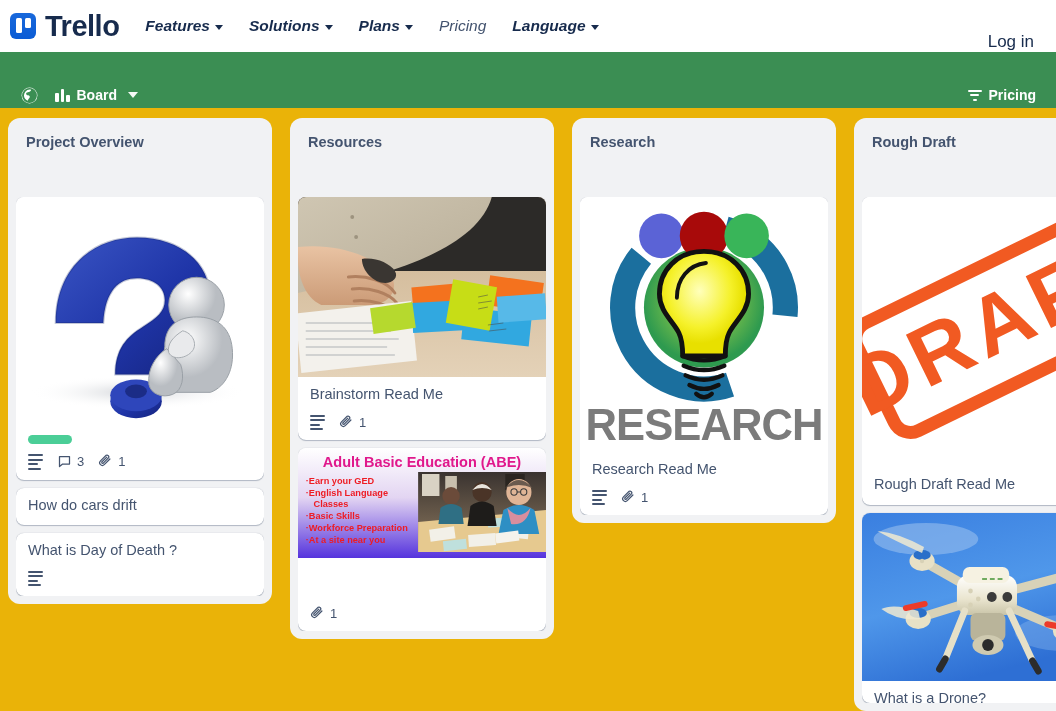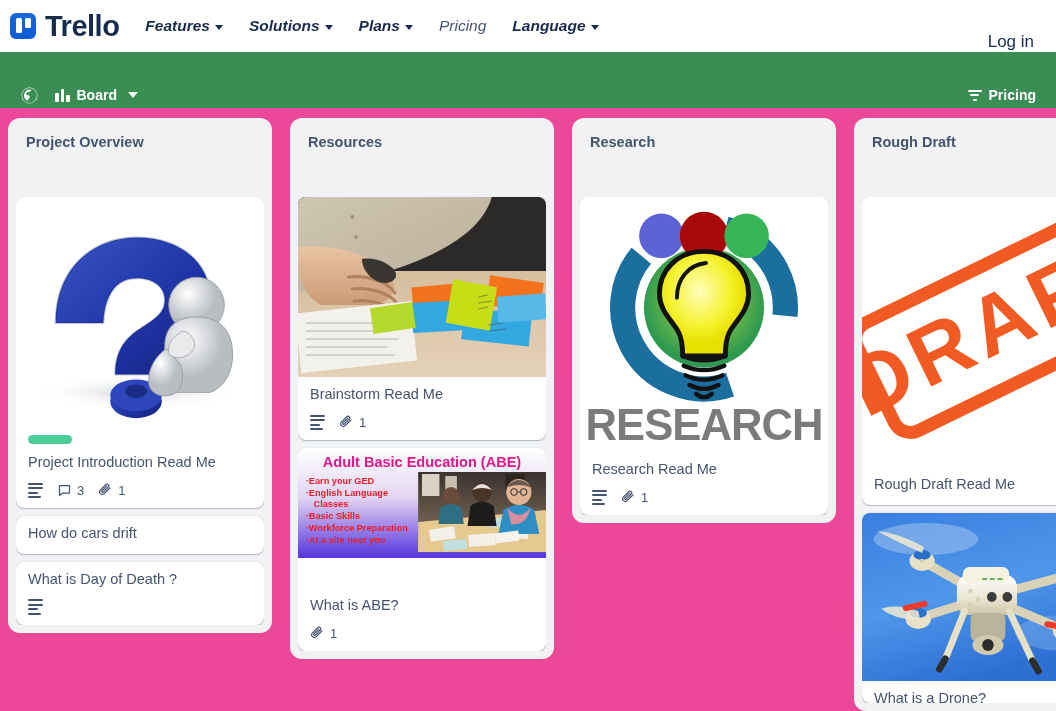--- a/index.html
+++ b/index.html
@@ -74,21 +74,21 @@
     width: 0; height: 0; border-left: 5px solid transparent;
     border-right: 5px solid transparent; border-top: 6px solid #fff;
     margin-left: 4px; opacity: .95;
   }
   .bb-right { margin-left: auto; display: flex; align-items: center; }
   .filter-ic { display: flex; flex-direction: column; align-items: center; gap: 2.5px; }
   .filter-ic b { display:block; height: 2px; background:#fff; border-radius: 1px; }
 
   
   .board {
-    background: #ec4899;
+    background: #eab308;
     height: calc(711px - 52px - 56px);
     display: flex; align-items: flex-start;
     gap: 18px; padding: 10px 0 0 8px;
     overflow: hidden;
   }
   .list {
     width: 264px; flex: 0 0 264px;
     background: #f1f2f4;
     border-radius: 12px;
     padding: 8px 8px 8px 8px;
@@ -226,21 +226,20 @@
             <g>
               <circle cx="182" cy="108" r="28" fill="url(#gray1)" stroke="#9aa0a6" stroke-width="1"></circle>
               <path d="M150 150 C150 128 164 120 182 120 C202 120 216 130 218 152 C220 172 212 190 196 196 L156 196 C146 186 148 164 150 150 Z" fill="url(#gray1)" stroke="#9aa0a6" stroke-width="1"></path>
               <path d="M152 152 C142 158 132 172 134 188 C136 198 148 202 158 198 C168 194 170 180 166 168 Z" fill="url(#gray1)" stroke="#9aa0a6" stroke-width="1"></path>
               <path d="M168 134 C158 140 152 148 154 156 C158 164 172 162 178 154 C183 147 178 136 168 134 Z" fill="#e9eaec" stroke="#a7acb1" stroke-width="1"></path>
             </g>
           </svg>
         </div>
         <div class="card-body">
           <div class="label-pill"></div>
-          <div class="card-title">Project Introduction Read Me</div>
           <div class="badges">
             <span class="badge">
               <span class="desc-ic">
                 <b style="width:15px"></b>
                   <b style="width:15px"></b>
                   <b style="width:10px"></b>
                   <b style="width:13px"></b>
               </span>
             </span>
             <span class="badge">
@@ -400,21 +399,20 @@
               <circle cx="223" cy="44" r="3.2" fill="none" stroke="#3a3a3a" stroke-width="1.1"></circle>
               <circle cx="233" cy="44" r="3.2" fill="none" stroke="#3a3a3a" stroke-width="1.1"></circle>
               <path d="M226 44 h4" stroke="#3a3a3a" stroke-width="1"></path>
               <path d="M212 62 q16 -10 32 0 l5 24 h-42 z" fill="#2e8fc4"></path>
               <path d="M216 60 q12 14 24 0 q-4 18 -20 16 z" fill="#d98e9e"></path>
               <rect x="204" y="84" width="24" height="10" fill="#f5f3ec" transform="rotate(-7 216 89)"></rect>
             </g>
           </svg>
         </div>
         <div class="card-body">
-          <div class="card-title">What is ABE?</div>
           <div class="badges">
             <span class="badge">
               <svg width="15" height="15" viewBox="0 0 24 24">
                 <path d="M19 8l-9 9a4 4 0 0 1-6-6l9-9a3 3 0 0 1 4 4l-9 9a2 2 0 0 1-2-2l8-8" fill="none" stroke="#44546f" stroke-width="2" stroke-linecap="round"></path>
               </svg>
               <span>1</span>
             </span>
           </div>
         </div>
       </div>

